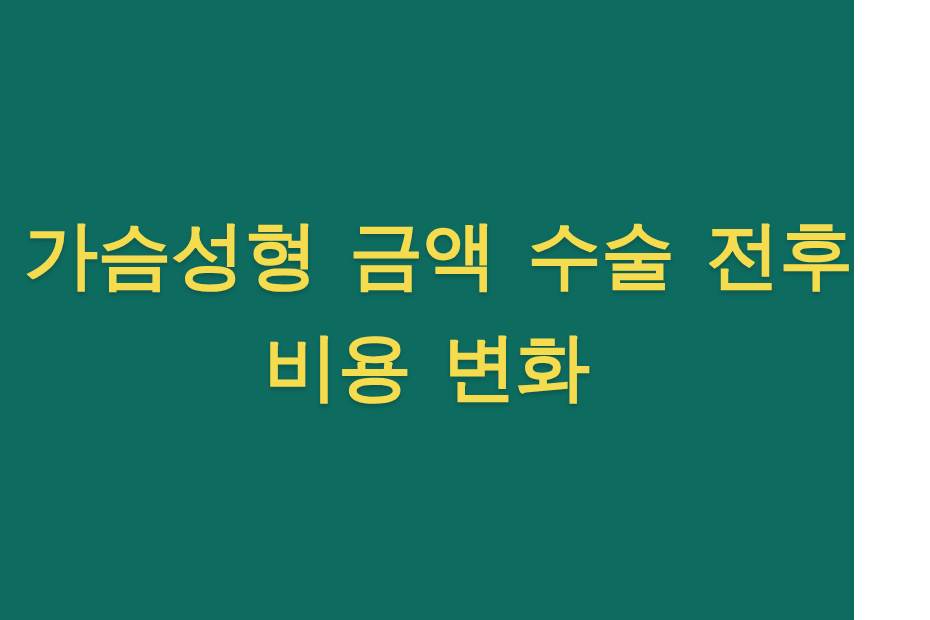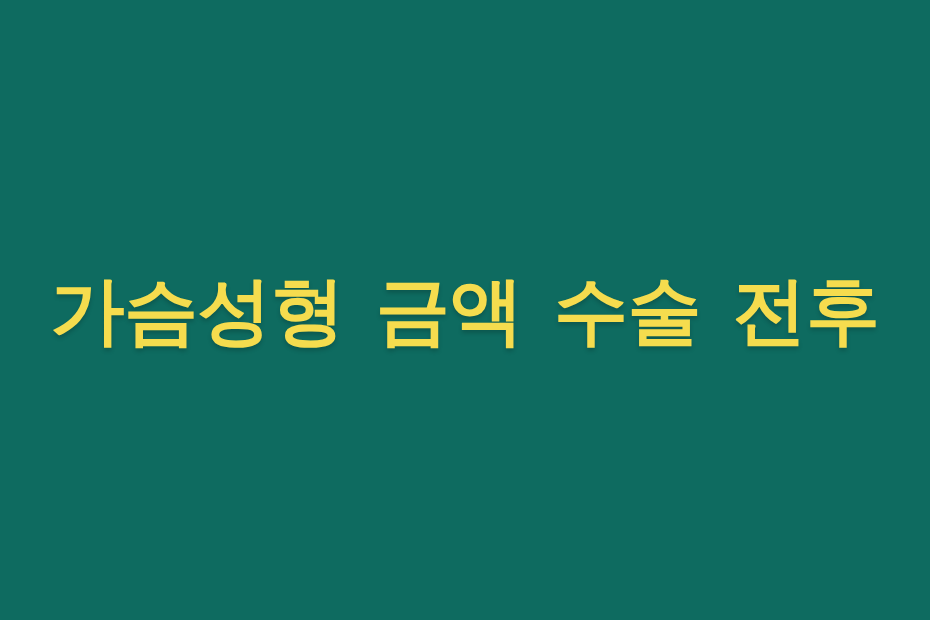--- a/index.html
+++ b/index.html
@@ -41,19 +41,20 @@
   }
 
   .headline .line {
     display: block;
     white-space: nowrap;
   }
 </style>
 </head>
 <body>
 
-<div class="banner" style="background: rgb(14, 107, 96); width: 930px; height: 620px;">
+<div class="banner" style="background: rgb(14, 107, 96); width: 854px; height: 620px;">
 
   <h1 class="headline" style="color: rgb(245, 220, 78);">
     <span class="line">가슴성형 금액 수술 전후</span>
+    <span class="line">비용 변화</span>
   </h1>
 
 </div>
 
 </body></html>

